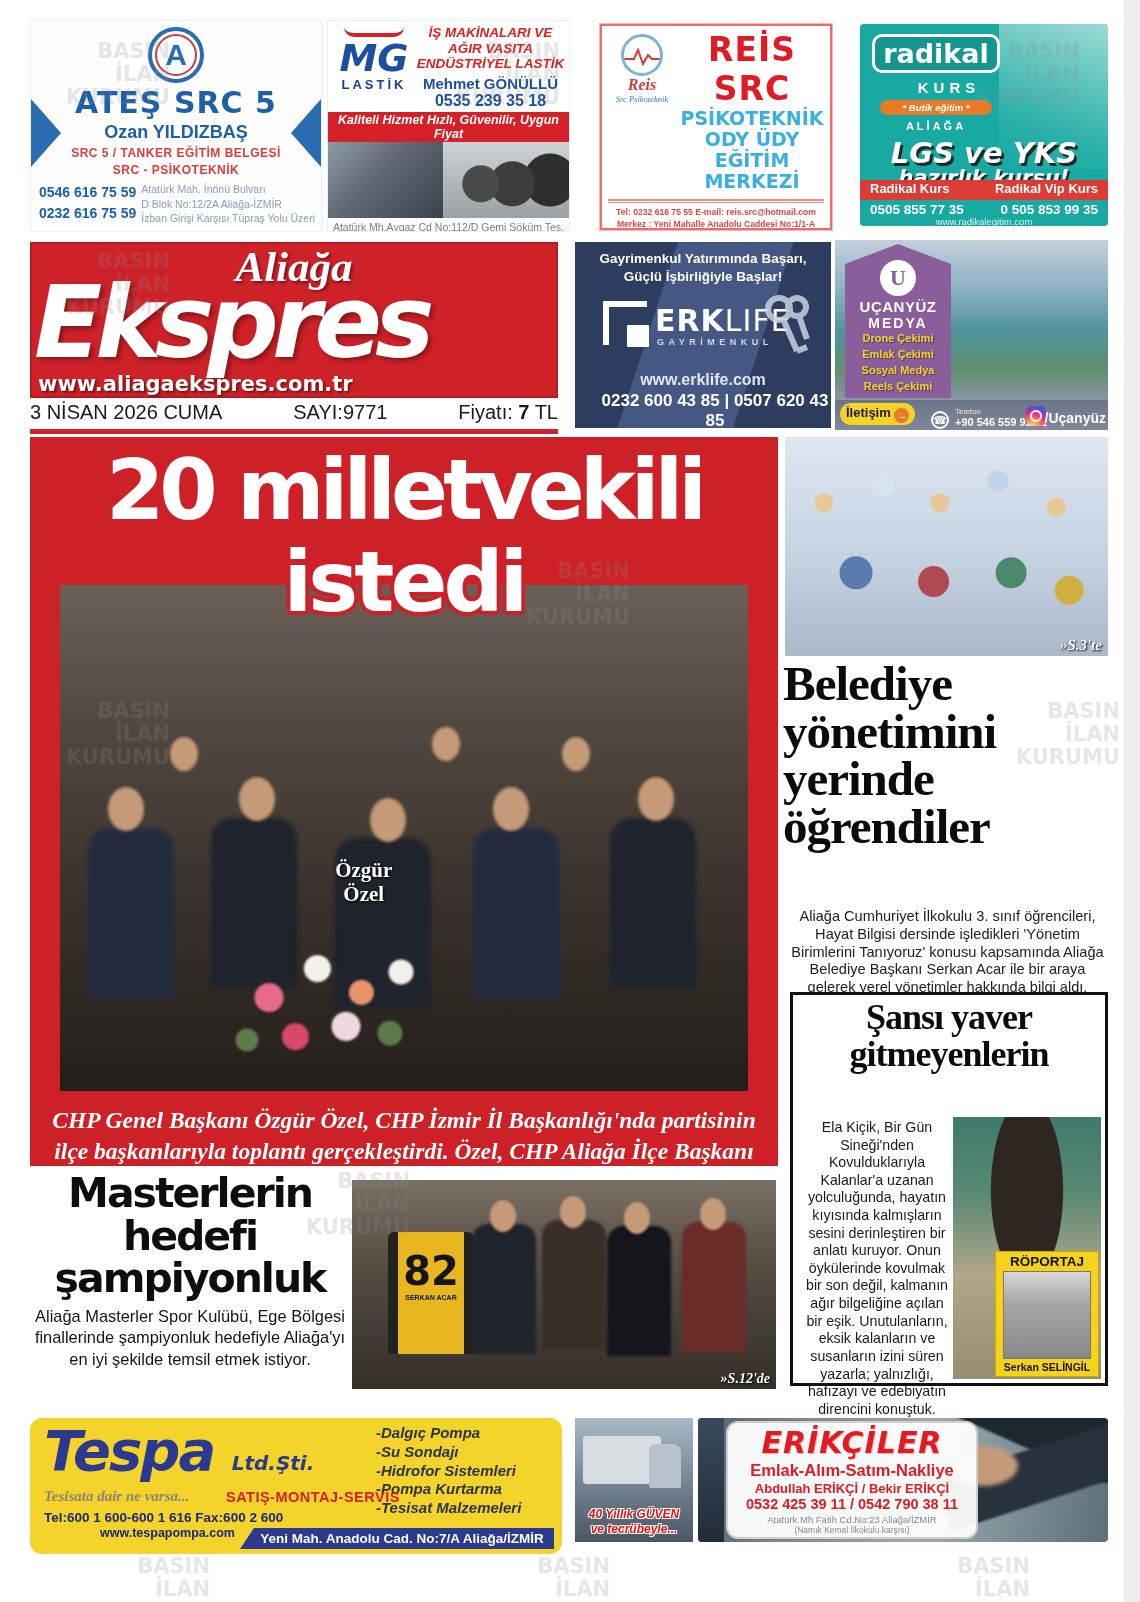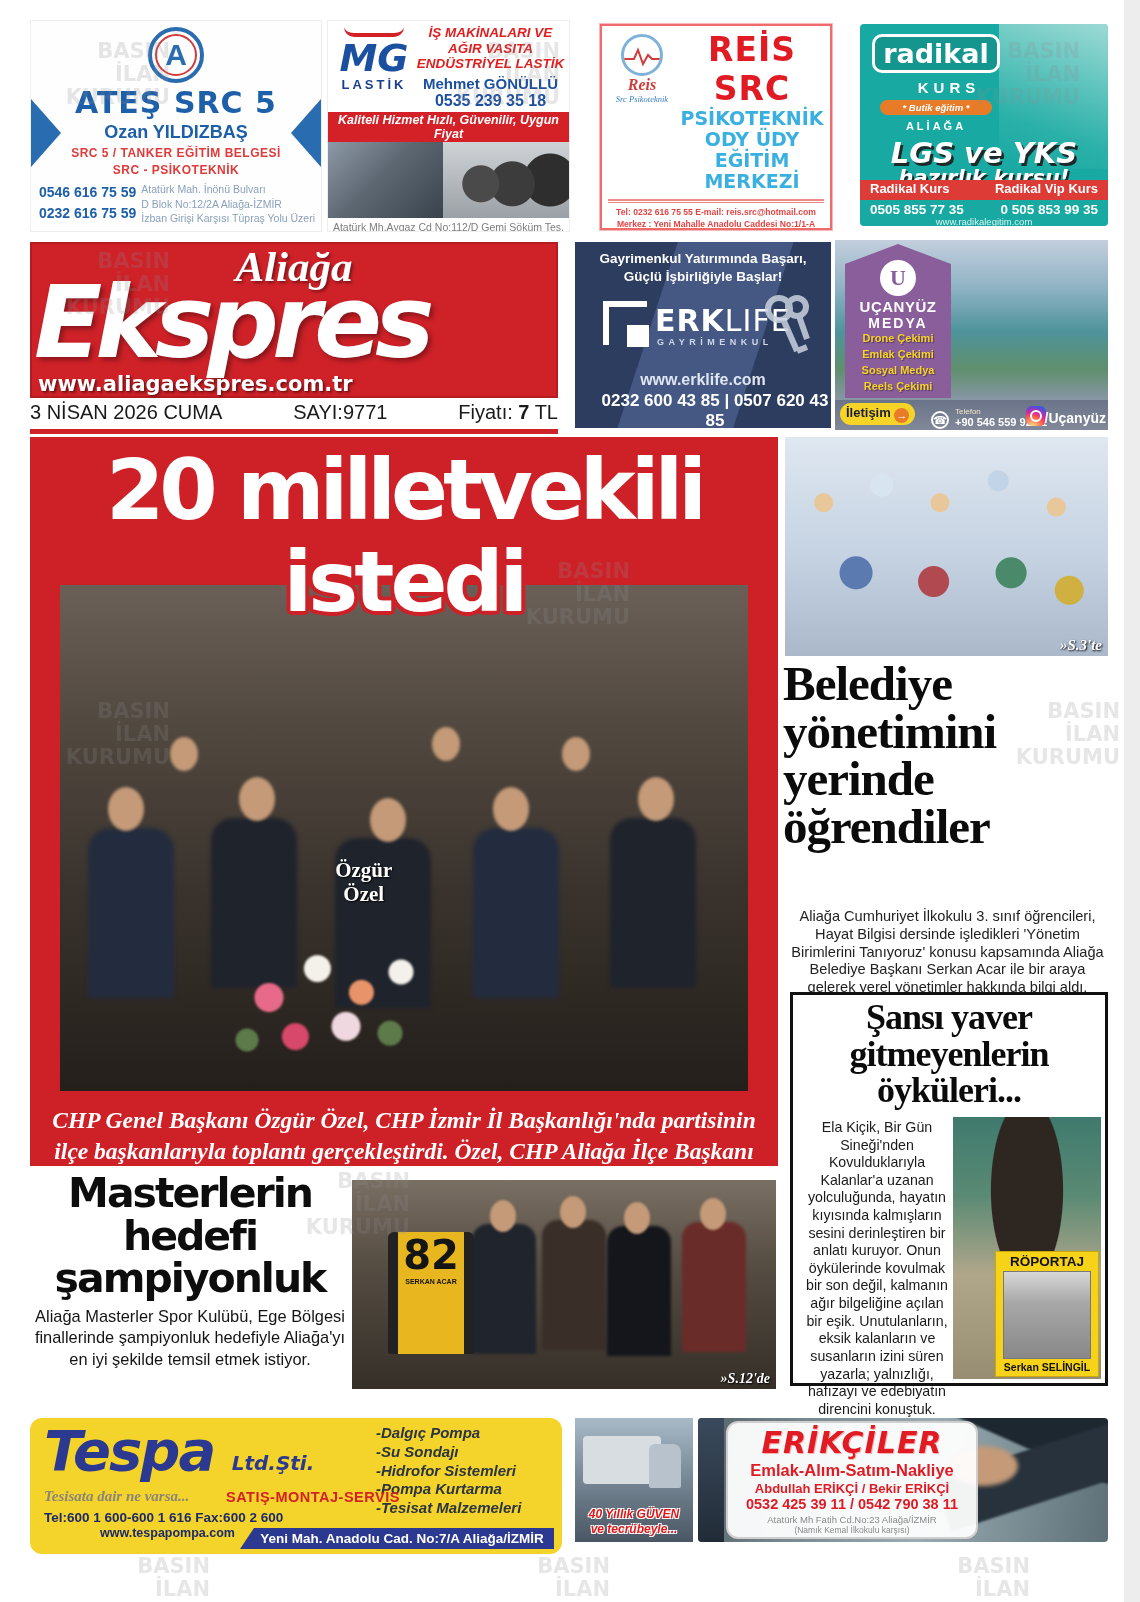--- a/index.html
+++ b/index.html
@@ -146,21 +146,21 @@
   .rop{position:absolute;right:6px;bottom:6px;width:104px;background:#f6d218;border:1px solid #c9a808;text-align:center;z-index:4;}
   .rop-title{font-weight:bold;font-size:13.5px;color:#111;padding:2px 0;}
   .rop-photo{margin:0 7px;height:88px;background:linear-gradient(180deg,#d8d8d8 0%,#a8a8a8 35%,#888 100%);border:1px solid #777;}
   .rop-name{font-weight:bold;font-size:10.5px;color:#111;padding:2px 0 3px;}
   
   .mas-h{left:30px;top:1172px;width:320px;text-align:center;font-family:"DejaVu Sans",sans-serif;font-weight:bold;font-size:41px;line-height:1.04;letter-spacing:-2px;color:#0d0d0d;}
   .mas-body{left:32px;top:1306px;width:316px;text-align:center;font-size:16.4px;line-height:1.3;color:#141414;}
   .mid-photo{left:352px;top:1180px;width:424px;height:209px;background:linear-gradient(180deg,#7a6f63 0%,#564d43 40%,#352f28 100%);overflow:hidden;}
   .mid-ref{position:absolute;right:6px;bottom:2px;color:#fff;font-family:"Liberation Serif",serif;font-style:italic;font-weight:bold;font-size:14px;text-shadow:1px 1px 2px #000;}
   .jersey{position:absolute;left:36px;top:52px;width:86px;height:122px;background:#e8b61e;border-left:10px solid #222;border-right:10px solid #222;border-radius:6px 6px 2px 2px;text-align:center;z-index:2;}
-  .jersey-num{font-family:"DejaVu Sans",sans-serif;font-weight:bold;font-size:40px;color:#151515;}
+  .jersey-num{font-family:"DejaVu Sans",sans-serif;font-weight:bold;font-size:40px;color:#151515;margin-top:16px;}
   .jersey-name{font-size:7px;font-weight:bold;color:#151515;}
   .mperson{position:absolute;width:64px;height:130px;border-radius:16px 16px 0 0;background:#20242c;filter:blur(1.5px);}
   .mhead{position:absolute;width:26px;height:32px;border-radius:50%;background:#c49a78;filter:blur(1px);}
   
   .ad-tespa{left:30px;top:1418px;width:532px;height:136px;background:#f4d32b;border-radius:12px;}
   .tespa-brand{position:absolute;left:14px;top:0px;font-family:"DejaVu Sans",sans-serif;font-weight:bold;font-style:italic;font-size:56px;letter-spacing:-2px;color:#2b3990;}
   .tespa-suffix{font-size:20px;letter-spacing:0;}
   .tespa-tag{position:absolute;left:14px;top:70px;font-family:"Liberation Serif",serif;font-style:italic;font-weight:bold;font-size:15px;color:#8a8577;}
   .tespa-sales{position:absolute;left:196px;top:71px;color:#d42127;font-weight:bold;font-size:14.5px;letter-spacing:.5px;}
   .tespa-services{position:absolute;right:10px;top:6px;width:176px;color:#2a3540;font-weight:bold;font-style:italic;font-size:15px;line-height:1.25;}
@@ -384,21 +384,20 @@
     <div>yönetimini</div>
     <div>yerinde</div>
     <div>öğrendiler</div>
   </div>
   <div class="abs bel-body">Aliağa Cumhuriyet İlkokulu 3. sınıf öğrencileri, Hayat Bilgisi dersinde işledikleri 'Yönetim Birimlerini Tanıyoruz' konusu kapsamında Aliağa Belediye Başkanı Serkan Acar ile bir araya gelerek yerel yönetimler hakkında bilgi aldı.</div>
 
   <div class="abs sansi">
     <div class="sansi-h">
       <div>Şansı yaver</div>
       <div>gitmeyenlerin</div>
-      <div>öyküleri...</div>
     </div>
     <div class="sansi-body">Ela Kiçik, Bir Gün Sineği'nden Kovulduklarıyla Kalanlar'a uzanan yolculuğunda, hayatın kıyısında kalmışların sesini derinleştiren bir anlatı kuruyor. Onun öykülerinde kovulmak bir son değil, kalmanın ağır bilgeliğine açılan bir eşik. Unutulanların, eksik kalanların ve susanların izini süren yazarla; yalnızlığı, hafızayı ve edebiyatın direncini konuştuk.</div>
     <div class="sansi-vref">»S6'da</div>
     <div class="sansi-photo"></div>
     <div class="rop">
       <div class="rop-title">RÖPORTAJ</div>
       <div class="rop-photo"></div>
       <div class="rop-name">Serkan SELİNGİL</div>
     </div>
   </div>

